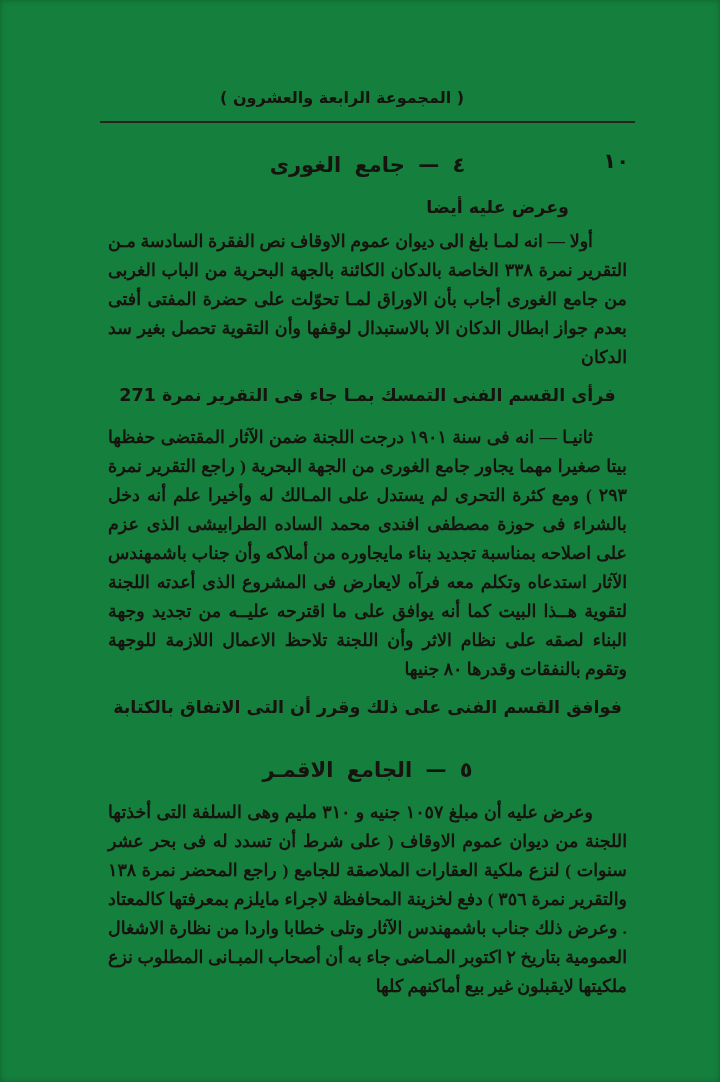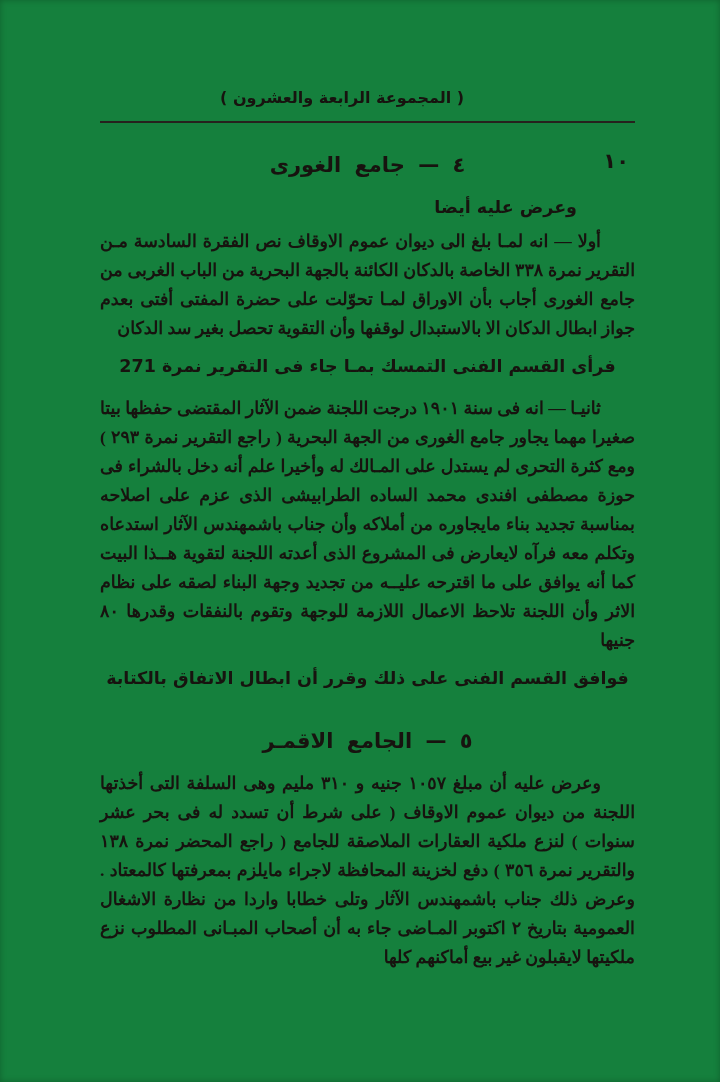--- a/index.html
+++ b/index.html
@@ -59,21 +59,21 @@
     word-spacing: 6px;
   }
   .section-heading.second {
     margin-top: 36px;
     text-align: center;
   }
   .line, .para {
     font-size: 17.5px;
     font-weight: bold;
     line-height: 29px;
-    margin: 5px 0;
+    margin: 5px 8px;
   }
   .line.indent {
     padding-right: 58px;
   }
   .para {
     text-align: justify;
     text-indent: 34px;
     font-family: Liberation Serif, serif;
   }
   .line.centered {
@@ -98,21 +98,21 @@
     <h2 class="section-heading">٤ — جامع الغورى</h2>
 
     <p class="line indent">وعرض عليه أيضا</p>
 
     <p class="para">أولا — انه لمـا بلغ الى ديوان عموم الاوقاف نص الفقرة السادسة مـن التقرير نمرة ٣٣٨ الخاصة بالدكان الكائنة بالجهة البحرية من الباب الغربى من جامع الغورى أجاب بأن الاوراق لمـا تحوّلت على حضرة المفتى أفتى بعدم جواز ابطال الدكان الا بالاستبدال لوقفها وأن التقوية تحصل بغير سد الدكان</p>
 
     <p class="line centered">فرأى القسم الفنى التمسك بمـا جاء فى التقرير نمرة 271</p>
 
     <p class="para">ثانيـا — انه فى سنة ١٩٠١ درجت اللجنة ضمن الآثار المقتضى حفظها بيتا صغيرا مهما يجاور جامع الغورى من الجهة البحرية ( راجع التقرير نمرة ٢٩٣ ) ومع كثرة التحرى لم يستدل على المـالك له وأخيرا علم أنه دخل بالشراء فى حوزة مصطفى افندى محمد الساده الطرابيشى الذى عزم على اصلاحه بمناسبة تجديد بناء مايجاوره من أملاكه وأن جناب باشمهندس الآثار استدعاه وتكلم معه فرآه لايعارض فى المشروع الذى أعدته اللجنة لتقوية هــذا البيت كما أنه يوافق على ما اقترحه عليــه من تجديد وجهة البناء لصقه على نظام الاثر وأن اللجنة تلاحظ الاعمال اللازمة للوجهة وتقوم بالنفقات وقدرها ٨٠ جنيها</p>
 
-    <p class="line centered">فوافق القسم الفنى على ذلك وقرر أن ابطال الاتفاق بالكتابة</p>
+    <p class="line centered">فوافق القسم الفنى على ذلك وقرر أن التى الاتفاق بالكتابة</p>
 
     <h2 class="section-heading second">٥ — الجامع الاقمـر</h2>
 
     <p class="para">وعرض عليه أن مبلغ ١٠٥٧ جنيه و ٣١٠ مليم وهى السلفة التى أخذتها اللجنة من ديوان عموم الاوقاف ( على شرط أن تسدد له فى بحر عشر سنوات ) لنزع ملكية العقارات الملاصقة للجامع ( راجع المحضر نمرة ١٣٨ والتقرير نمرة ٣٥٦ ) دفع لخزينة المحافظة لاجراء مايلزم بمعرفتها كالمعتاد . وعرض ذلك جناب باشمهندس الآثار وتلى خطابا واردا من نظارة الاشغال العمومية بتاريخ ٢ اكتوبر المـاضى جاء به أن أصحاب المبـانى المطلوب نزع ملكيتها لايقبلون غير بيع أماكنهم كلها</p>
 
   </main>
 
 </div>
 
 </body></html>

